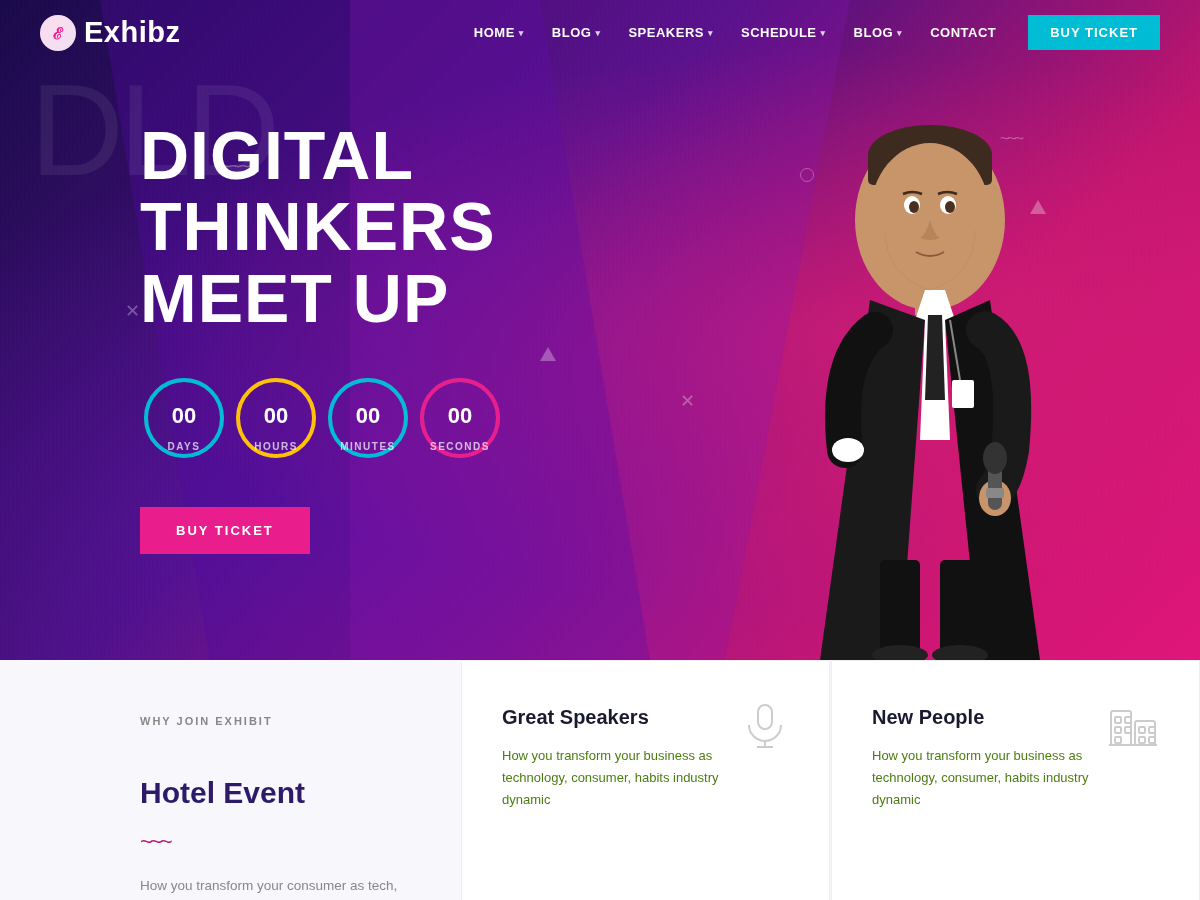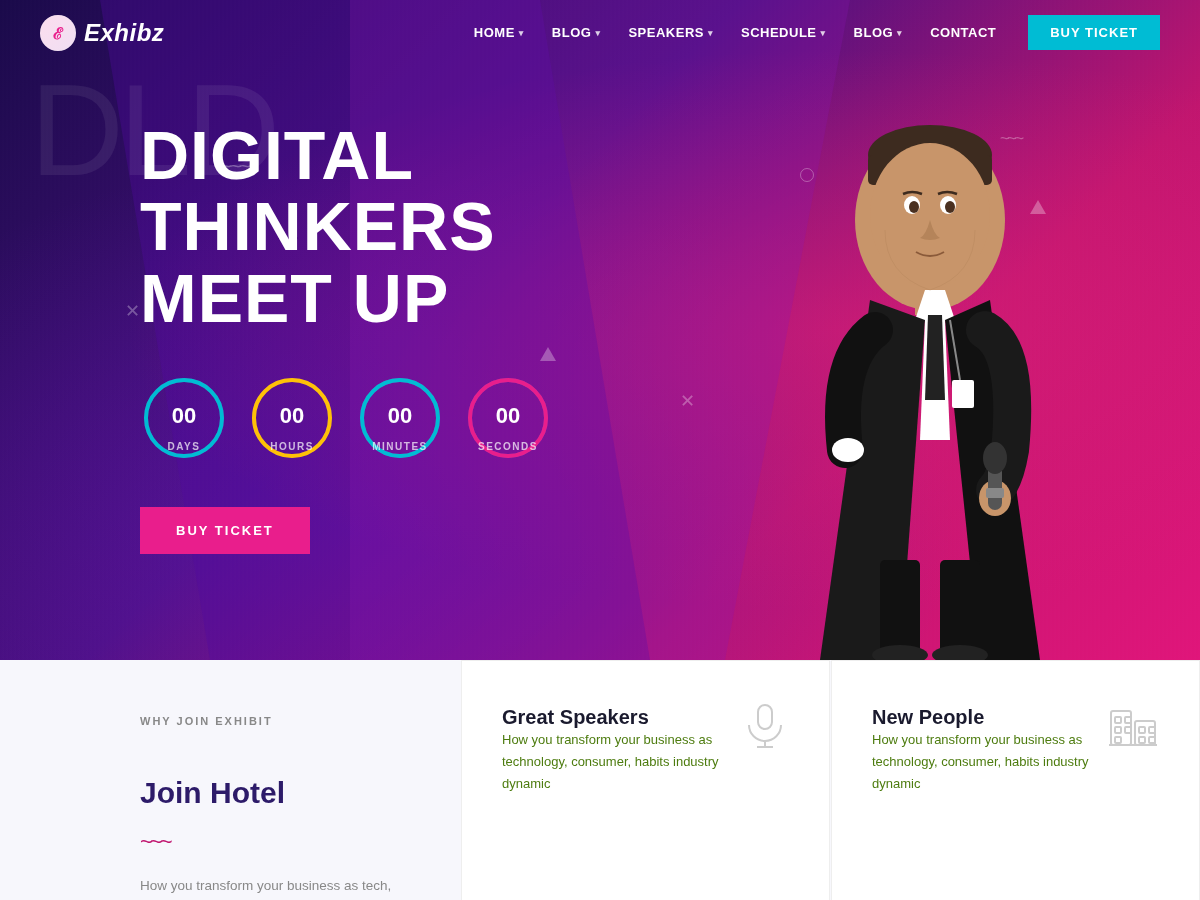--- a/index.html
+++ b/index.html
@@ -37,24 +37,23 @@
       content: '';
       position: absolute;
       top: 0; left: 0;
       width: 100%; height: 100%;
       background: linear-gradient(135deg, #e91e8c 0%, #9c27b0 100%);
       opacity: 0.15;
       border-radius: 50%;
     }
     .logo-text {
       color: #fff;
-      font-size: 24px;
+      font-size: 29px;
       font-weight: 700;
       letter-spacing: 0.5px;
-      font-style: italic;
     }
     nav {
       display: flex;
       align-items: flex-end;
       gap: 4px;
     }
     .nav-item {
       color: #fff;
       text-decoration: none;
       font-size: 13px;
@@ -190,21 +189,21 @@
       font-weight: 900;
       line-height: 1.05;
       text-transform: uppercase;
       letter-spacing: 1px;
       margin-bottom: 40px;
     }
 
     
     .countdown {
       display: flex;
-      gap: 20px;
+      gap: 4px;
       margin-bottom: 45px;
     }
     .countdown-item {
       display: flex;
       flex-direction: column;
       align-items: center;
       position: relative;
       width: 88px; height: 88px;
     }
     .countdown-number {
@@ -305,21 +304,21 @@
     .feature-card-icon {
       position: absolute;
       top: 40px; right: 40px;
       font-size: 36px;
       color: #ddd;
     }
     .feature-title {
       color: #1a1a2e;
       font-size: 20px;
       font-weight: 800;
-      margin-bottom: 0;
+      margin-bottom: 16px;
     }
     .feature-desc {
       color: #4d7c0f;
       font-size: 13px;
       line-height: 1.7;
       max-width: 220px;
     }
 
     
     svg.ring-svg {
@@ -497,24 +496,24 @@
     </svg>
   </div>
 </div>
 
 <div class="bottom-section">
 
   <div class="why-join">
     <div class="why-tag">WHY JOIN EXHIBIT</div>
     <div class="why-title">
       <br>
-      <span>Join Hotel</span>
+      <span>Hotel Event</span>
     </div>
     <div class="why-wave">~~~</div>
-    <div class="why-desc">How you transform your business as tech,</div>
+    <div class="why-desc">How you transform your consumer as tech,</div>
   </div>
 
   <div class="feature-card">
     <div class="feature-card-icon">
       <svg width="48" height="48" viewBox="0 0 48 48" fill="none" stroke="#ccc" stroke-width="2">
         <rect x="17" y="4" width="14" height="24" rx="7" fill="none"></rect>
         <path d="M8 24c0 8.837 7.163 16 16 16s16-7.163 16-16"></path>
         <line x1="24" y1="40" x2="24" y2="46"></line>
         <line x1="16" y1="46" x2="32" y2="46"></line>
       </svg>

